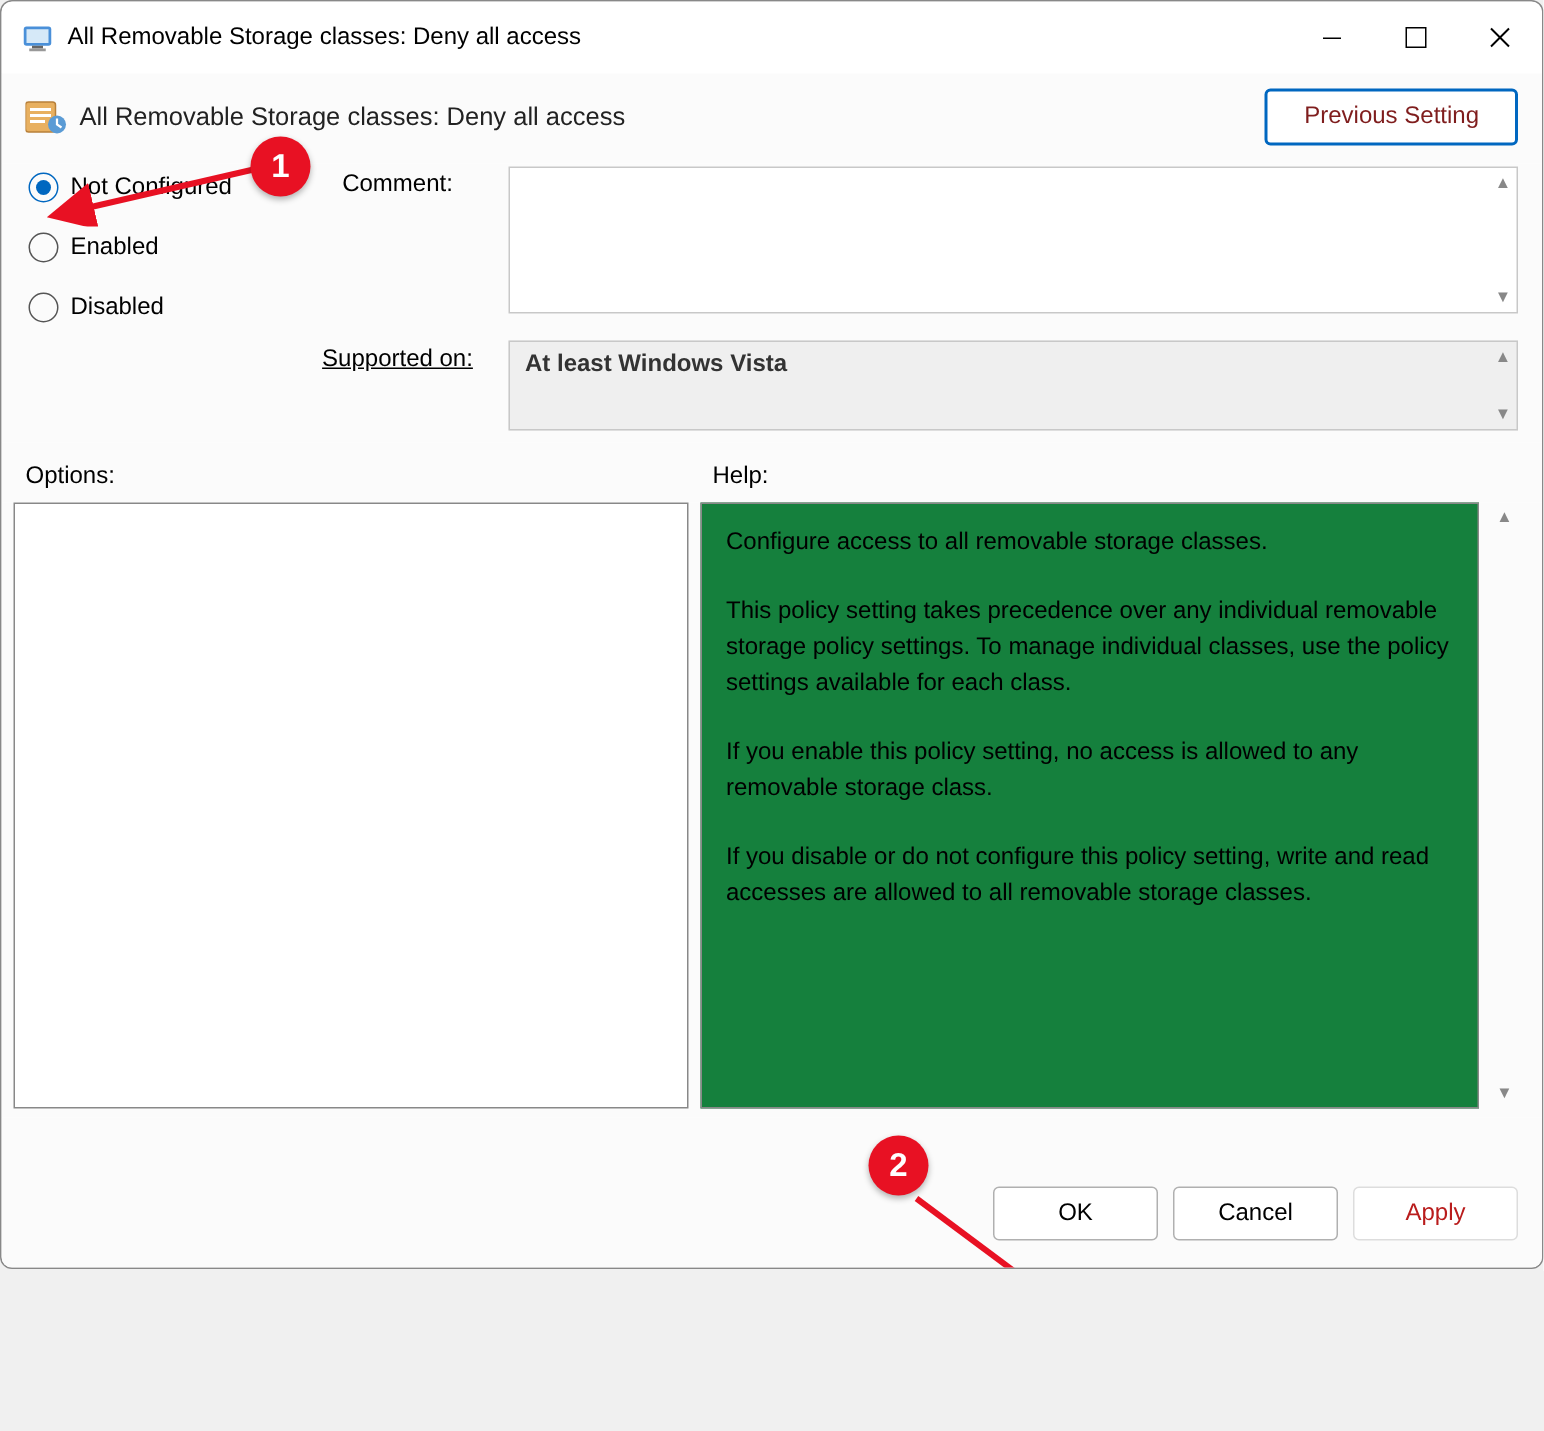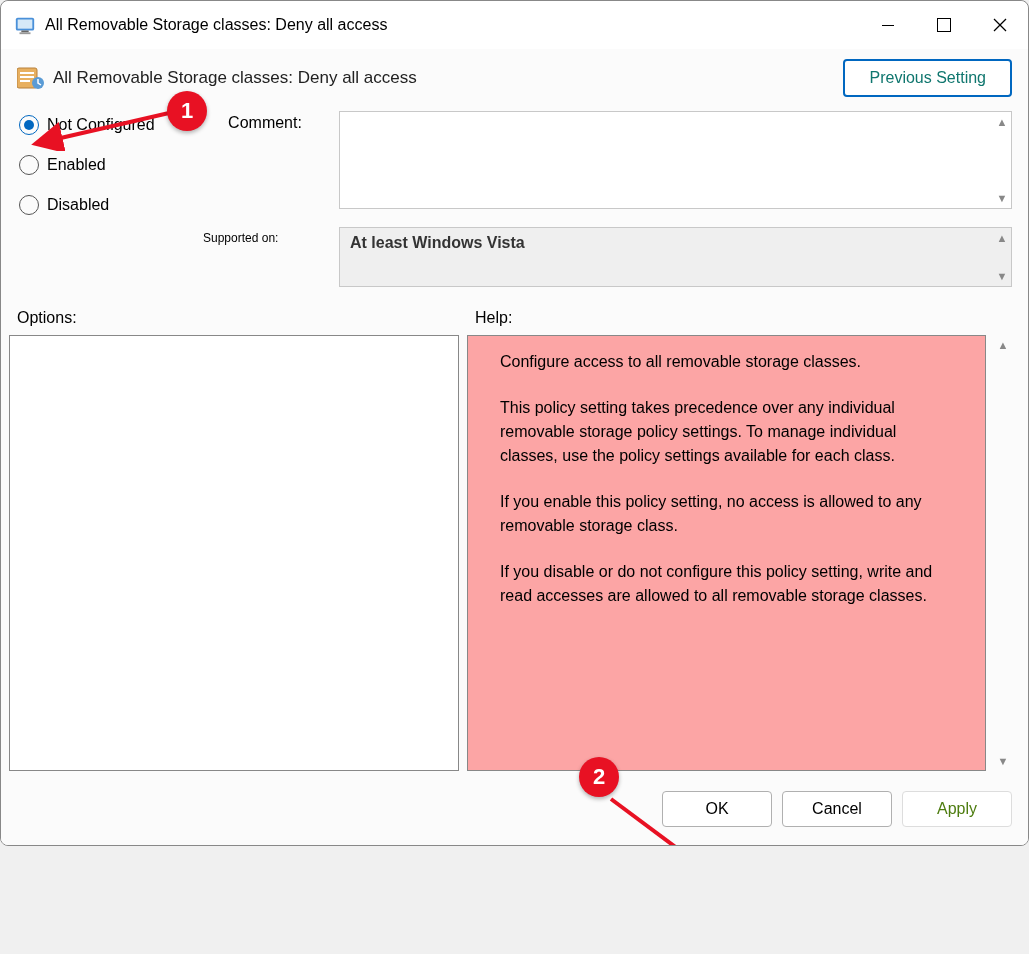--- a/index.html
+++ b/index.html
@@ -94,21 +94,21 @@
     margin-left: 10px;
     background: #fff;
     border: 1px solid #b0b0b0;
     border-radius: 4px;
     font-size: 16px;
     font-family: inherit;
     cursor: default;
   }
   .nav-btn.primary {
     border: 2px solid #0067c0;
-    color: #0f766e;
+    color: #7f1d1d;
   }
   
   .config-area {
     padding: 2px 16px 8px 16px;
     display: grid;
     grid-template-columns: 180px 130px 1fr;
     grid-auto-rows: min-content;
     column-gap: 6px;
     background: #fbfbfb;
   }
@@ -185,24 +185,25 @@
     position: relative;
     margin-top: 18px;
     padding: 6px 24px 6px 10px;
     font-size: 16px;
     color: #333;
     font-weight: bold;
   }
   .row2-label {
     grid-column: 2;
     grid-row: 2;
-    text-align: left;
-    font-size: 12px;
+    text-align: center;
+    font-size: 16px;
     padding-top: 22px;
     padding-right: 6px;
+    text-decoration: underline;
   }
   
   .section-labels {
     display: flex;
     padding: 14px 16px 8px 16px;
     gap: 8px;
     background: #fbfbfb;
   }
   .options-label { width: 450px; font-size: 16px; }
   .help-label { flex:1; font-size: 16px; }
@@ -216,22 +217,22 @@
     position: relative;
   }
   .options-panel {
     width: 450px;
     border: 1px solid #888;
     background: #fff;
   }
   .help-panel {
     flex: 1;
     border: 1px solid #888;
-    background: #fca5a5;
-    padding: 14px 32px;
+    background: #15803d;
+    padding: 14px 16px;
     font-size: 16px;
     line-height: 1.5;
     overflow: hidden;
   }
   .help-panel p { margin: 0 0 22px 0; }
   .vscroll {
     width: 18px;
     display: flex;
     flex-direction: column;
     align-items: center;
@@ -251,23 +252,24 @@
   }
   .std-btn {
     width: 110px;
     height: 36px;
     background: #fff;
     border: 1px solid #b0b0b0;
     border-radius: 4px;
     font-size: 16px;
     font-family: inherit;
     cursor: default;
+    margin-top: 32px;
   }
   .std-btn[disabled] {
-    color: #4d7c0f;
+    color: #b91c1c;
     border-color: #ddd;
   }
   
   .badge {
     position: absolute;
     width: 40px;
     height: 40px;
     border-radius: 50%;
     background: #E81123;
     color: #fff;

